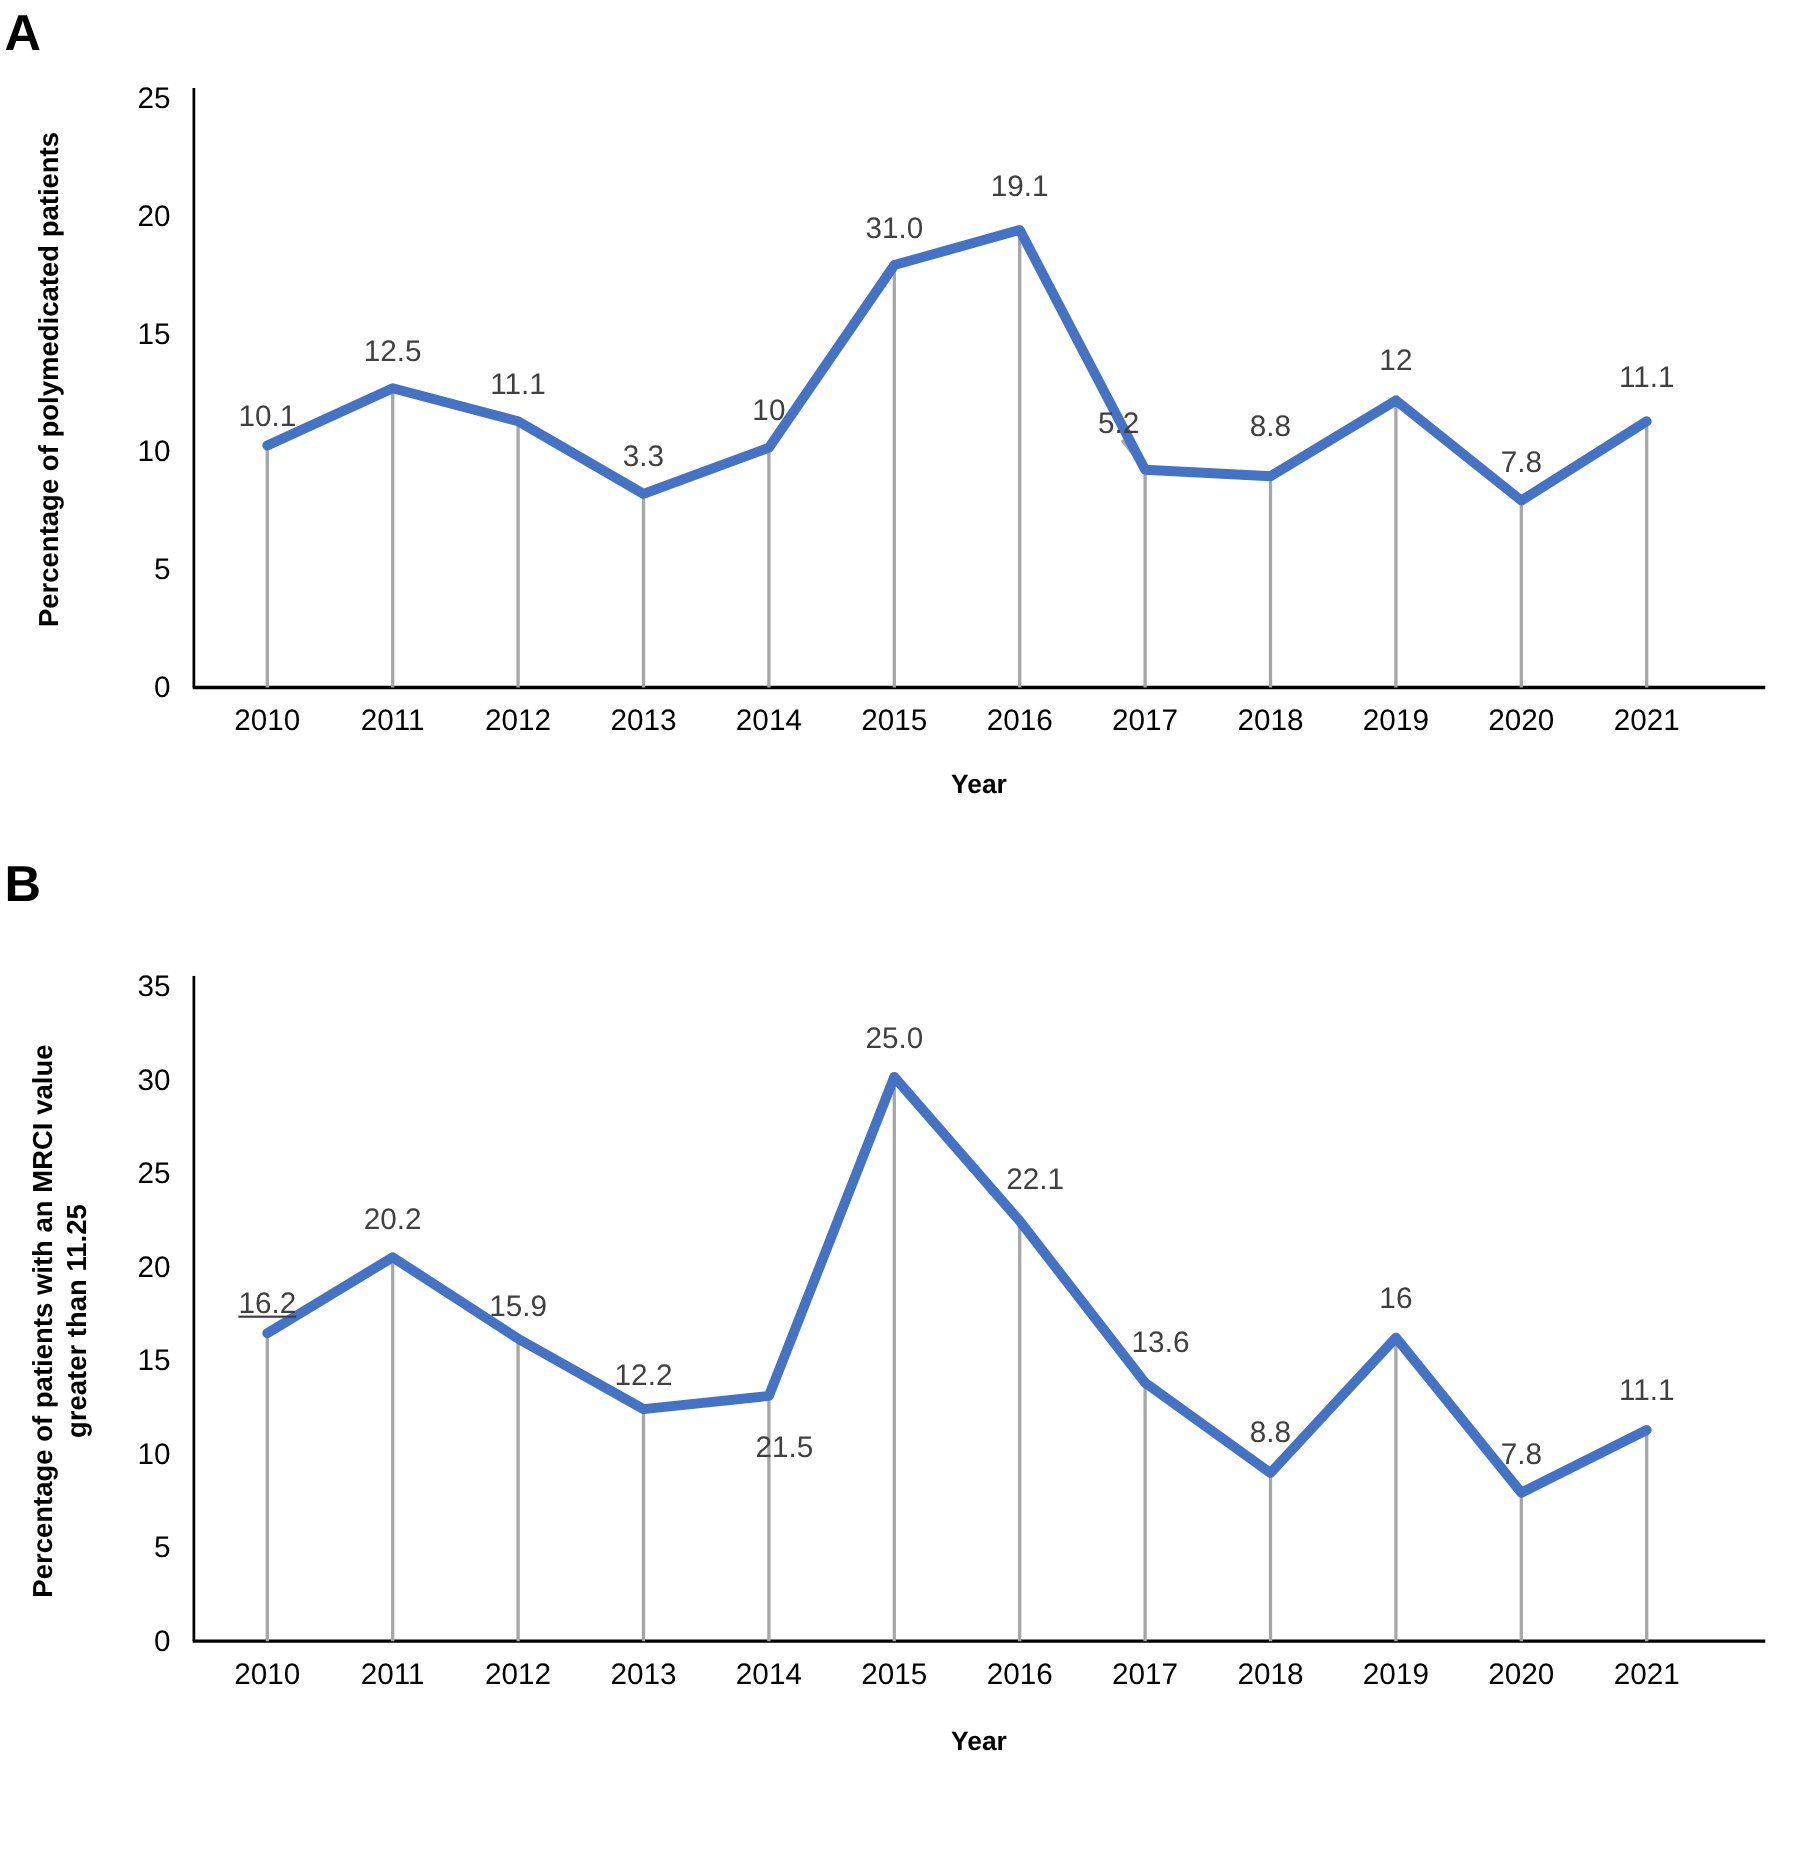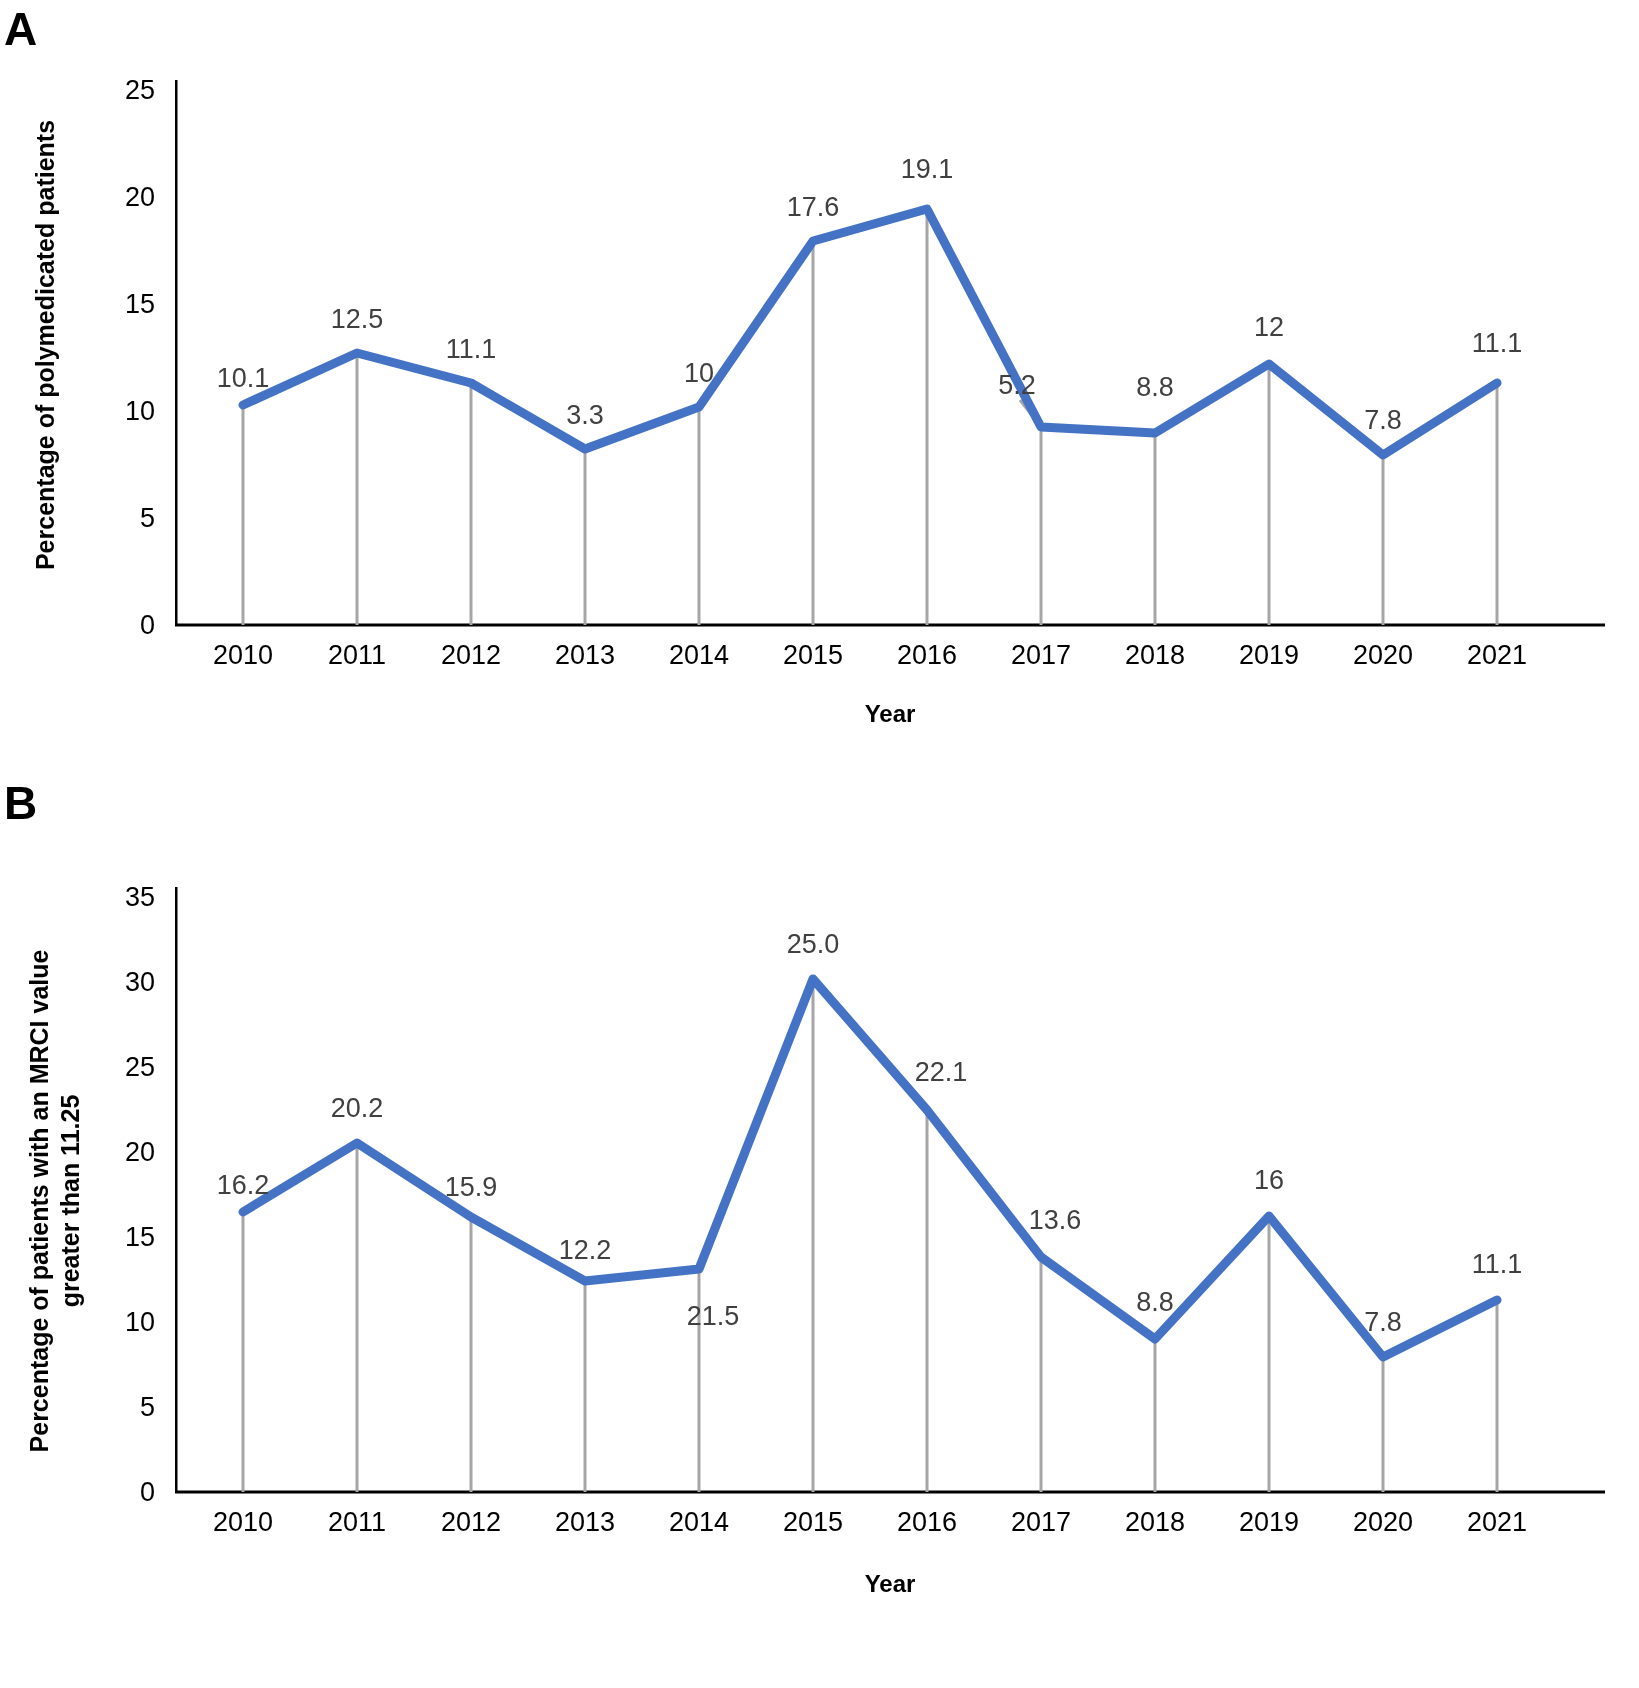--- a/index.html
+++ b/index.html
@@ -126,21 +126,21 @@
       <polyline fill="none" stroke="#4472C4" stroke-width="9" stroke-linejoin="round" stroke-linecap="round" points="68,325 182,273 296,303 410,369 524,327 638,161 752,129 866,347 980,353 1094,284 1208,375 1322,303"></polyline>
     </svg>
   </div>
 
   <div style="position:absolute; left:175px; top:80px; width:1430px; height:555px;">
     <div class="dlabel" style="left:68px; top:283px;">10.1</div>
     <div class="dlabel" style="left:182px; top:224px;">12.5</div>
     <div class="dlabel" style="left:296px; top:254px;">11.1</div>
     <div class="dlabel" style="left:410px; top:320px;">3.3</div>
     <div class="dlabel" style="left:524px; top:278px;">10</div>
-    <div class="dlabel" style="left:638px; top:112px;">17.6</div>
+    <div class="dlabel" style="left:638px; top:112px;">31.0</div>
     <div class="dlabel" style="left:752px; top:74px;">19.1</div>
     <div class="dlabel" style="left:842px; top:290px;">5.2</div>
     <div class="dlabel" style="left:980px; top:292px;">8.8</div>
     <div class="dlabel" style="left:1094px; top:232px;">12</div>
     <div class="dlabel" style="left:1208px; top:325px;">7.8</div>
     <div class="dlabel" style="left:1322px; top:248px;">11.1</div>
   </div>
 
   <div style="position:absolute; left:175px; top:640px; width:1430px; height:40px;">
     <div class="xtick" style="left:68px;">2010</div>
@@ -193,21 +193,21 @@
         <line x1="980" y1="452" x2="980" y2="605"></line>
         <line x1="1094" y1="329" x2="1094" y2="605"></line>
         <line x1="1208" y1="470" x2="1208" y2="605"></line>
         <line x1="1322" y1="413" x2="1322" y2="605"></line>
       </g>
       <polyline fill="none" stroke="#4472C4" stroke-width="9" stroke-linejoin="round" stroke-linecap="round" points="68,325 182,256 296,330 410,394 524,382 638,92 752,223 866,370 980,452 1094,329 1208,470 1322,413"></polyline>
     </svg>
   </div>
 
   <div style="position:absolute; left:175px; top:117px; width:1430px; height:615px;">
-    <div class="dlabel" style="left:68px; top:283px;">16.2</div>
+    <div class="dlabel" style="left:68px; top:283px;text-decoration:underline;">16.2</div>
     <div class="dlabel" style="left:182px; top:206px;">20.2</div>
     <div class="dlabel" style="left:296px; top:285px;">15.9</div>
     <div class="dlabel" style="left:410px; top:348px;">12.2</div>
     <div class="dlabel" style="left:538px; top:414px;">21.5</div>
     <div class="dlabel" style="left:638px; top:42px;">25.0</div>
     <div class="dlabel" style="left:766px; top:170px;">22.1</div>
     <div class="dlabel" style="left:880px; top:318px;">13.6</div>
     <div class="dlabel" style="left:980px; top:400px;">8.8</div>
     <div class="dlabel" style="left:1094px; top:278px;">16</div>
     <div class="dlabel" style="left:1208px; top:420px;">7.8</div>

